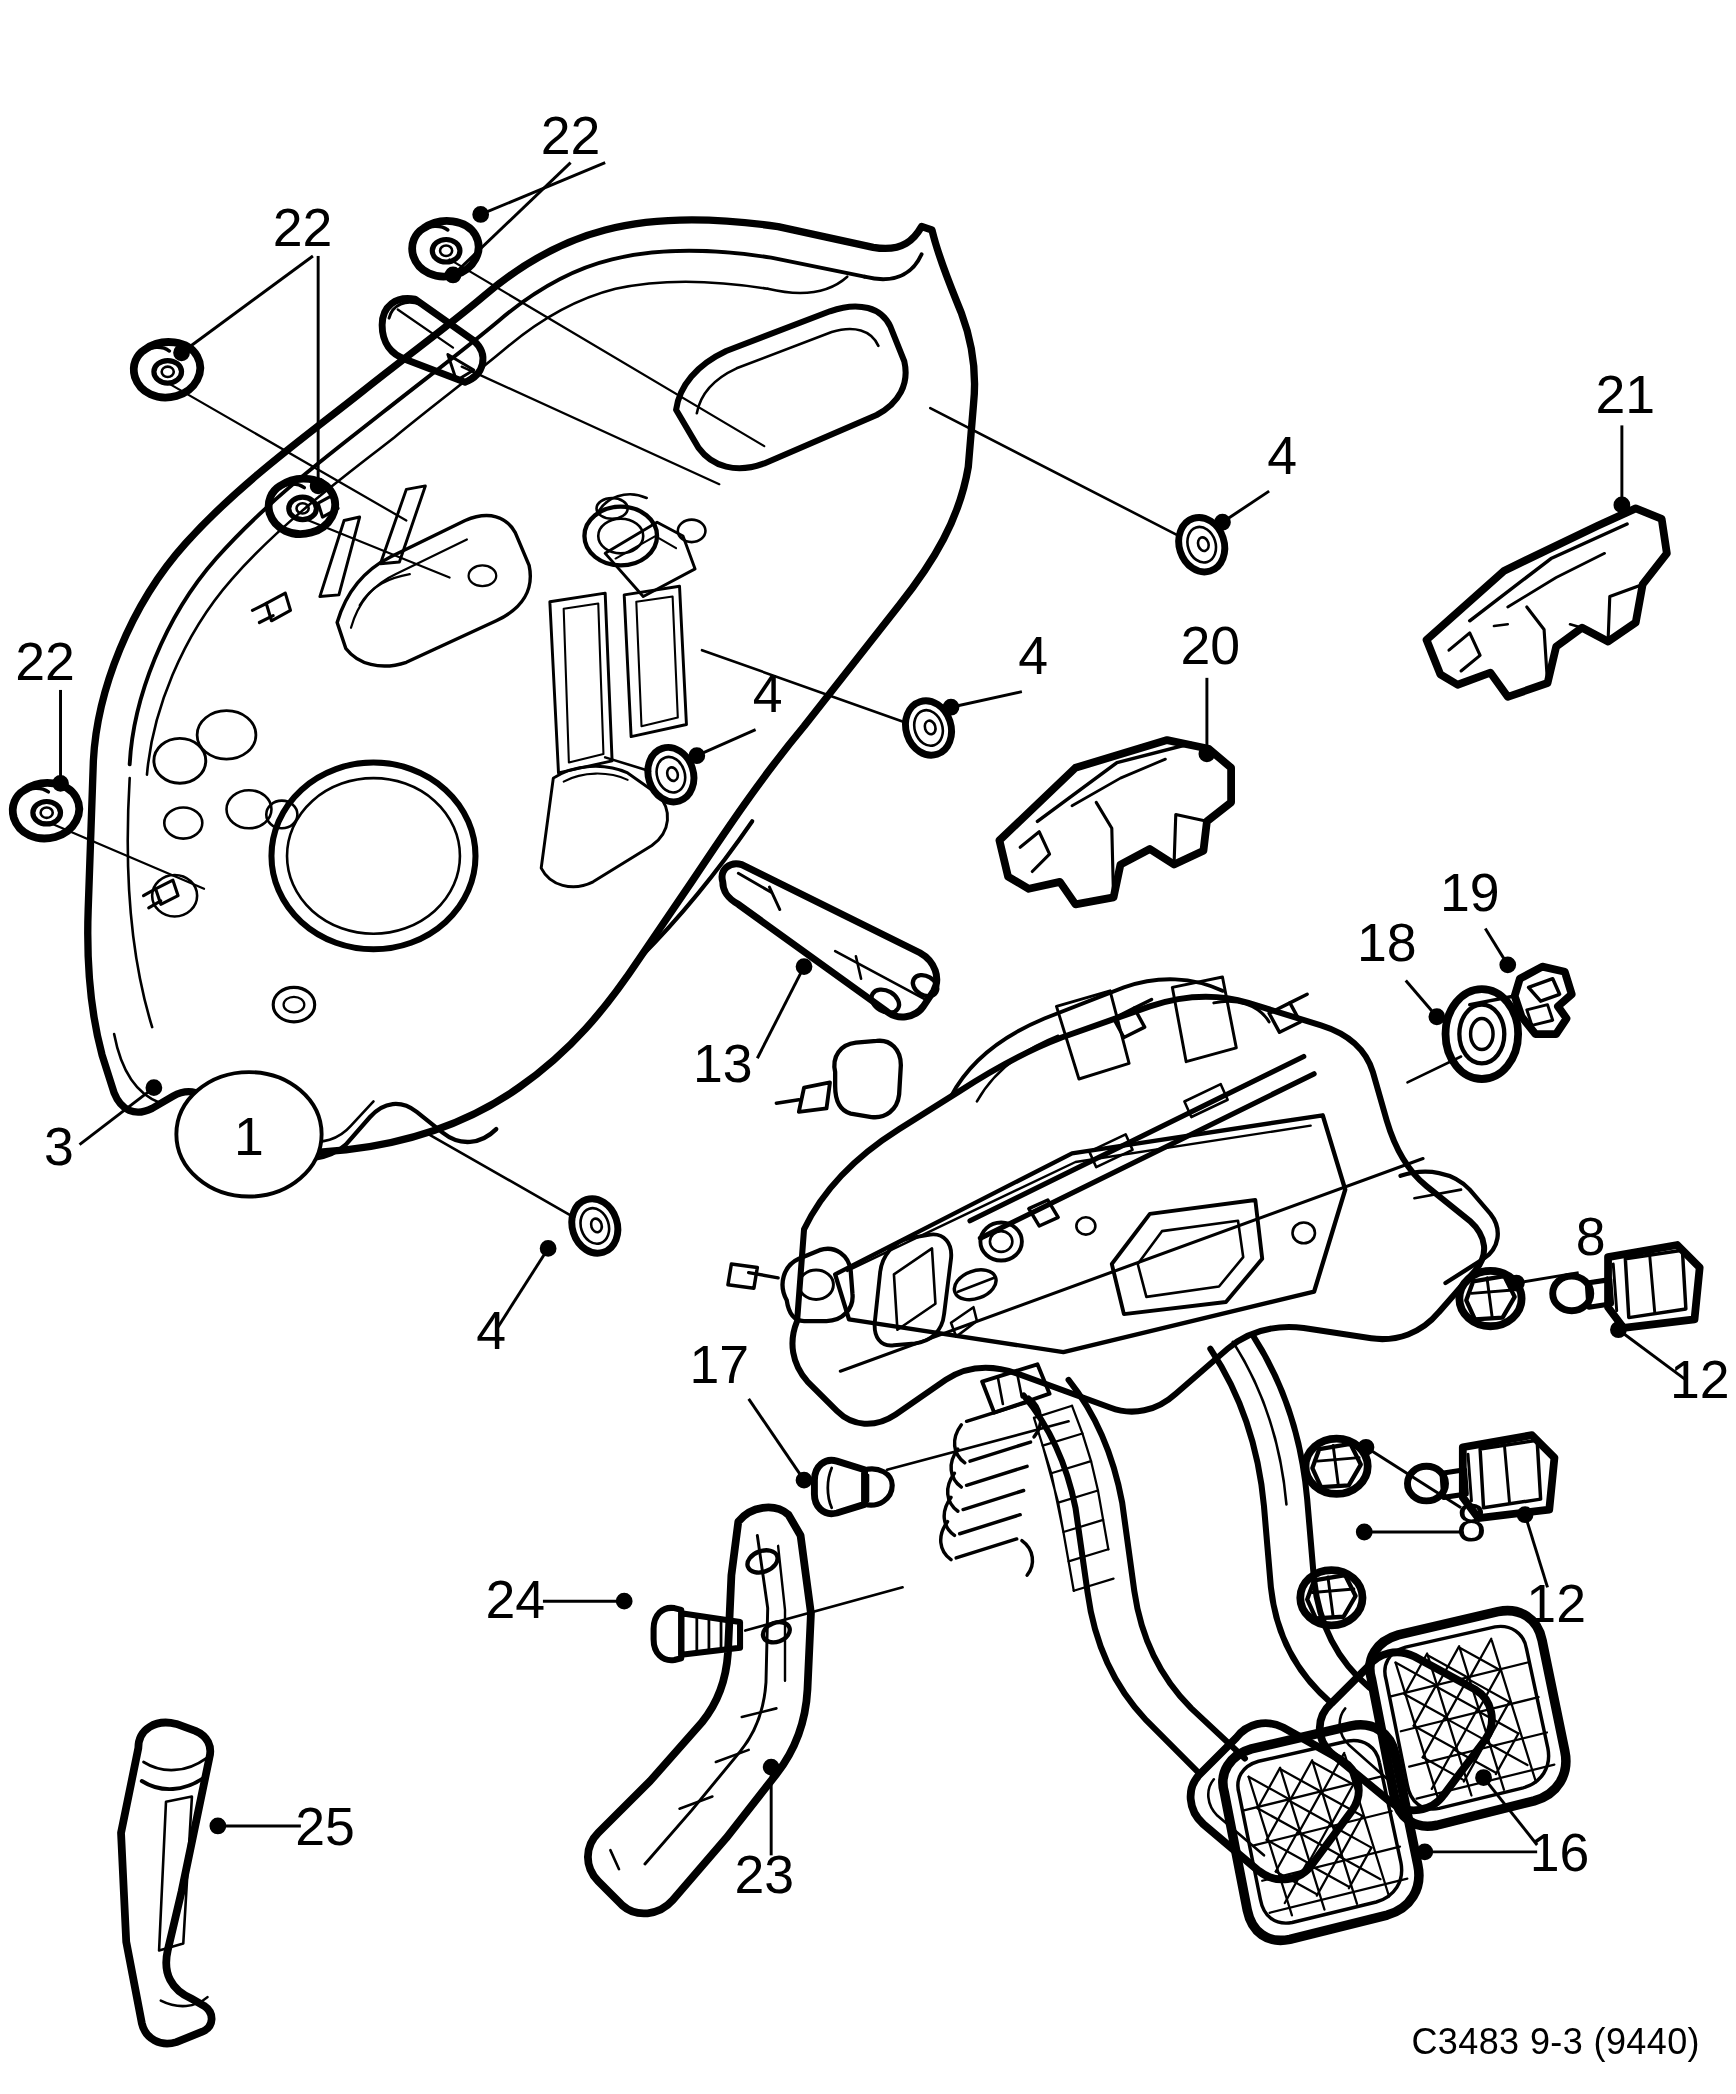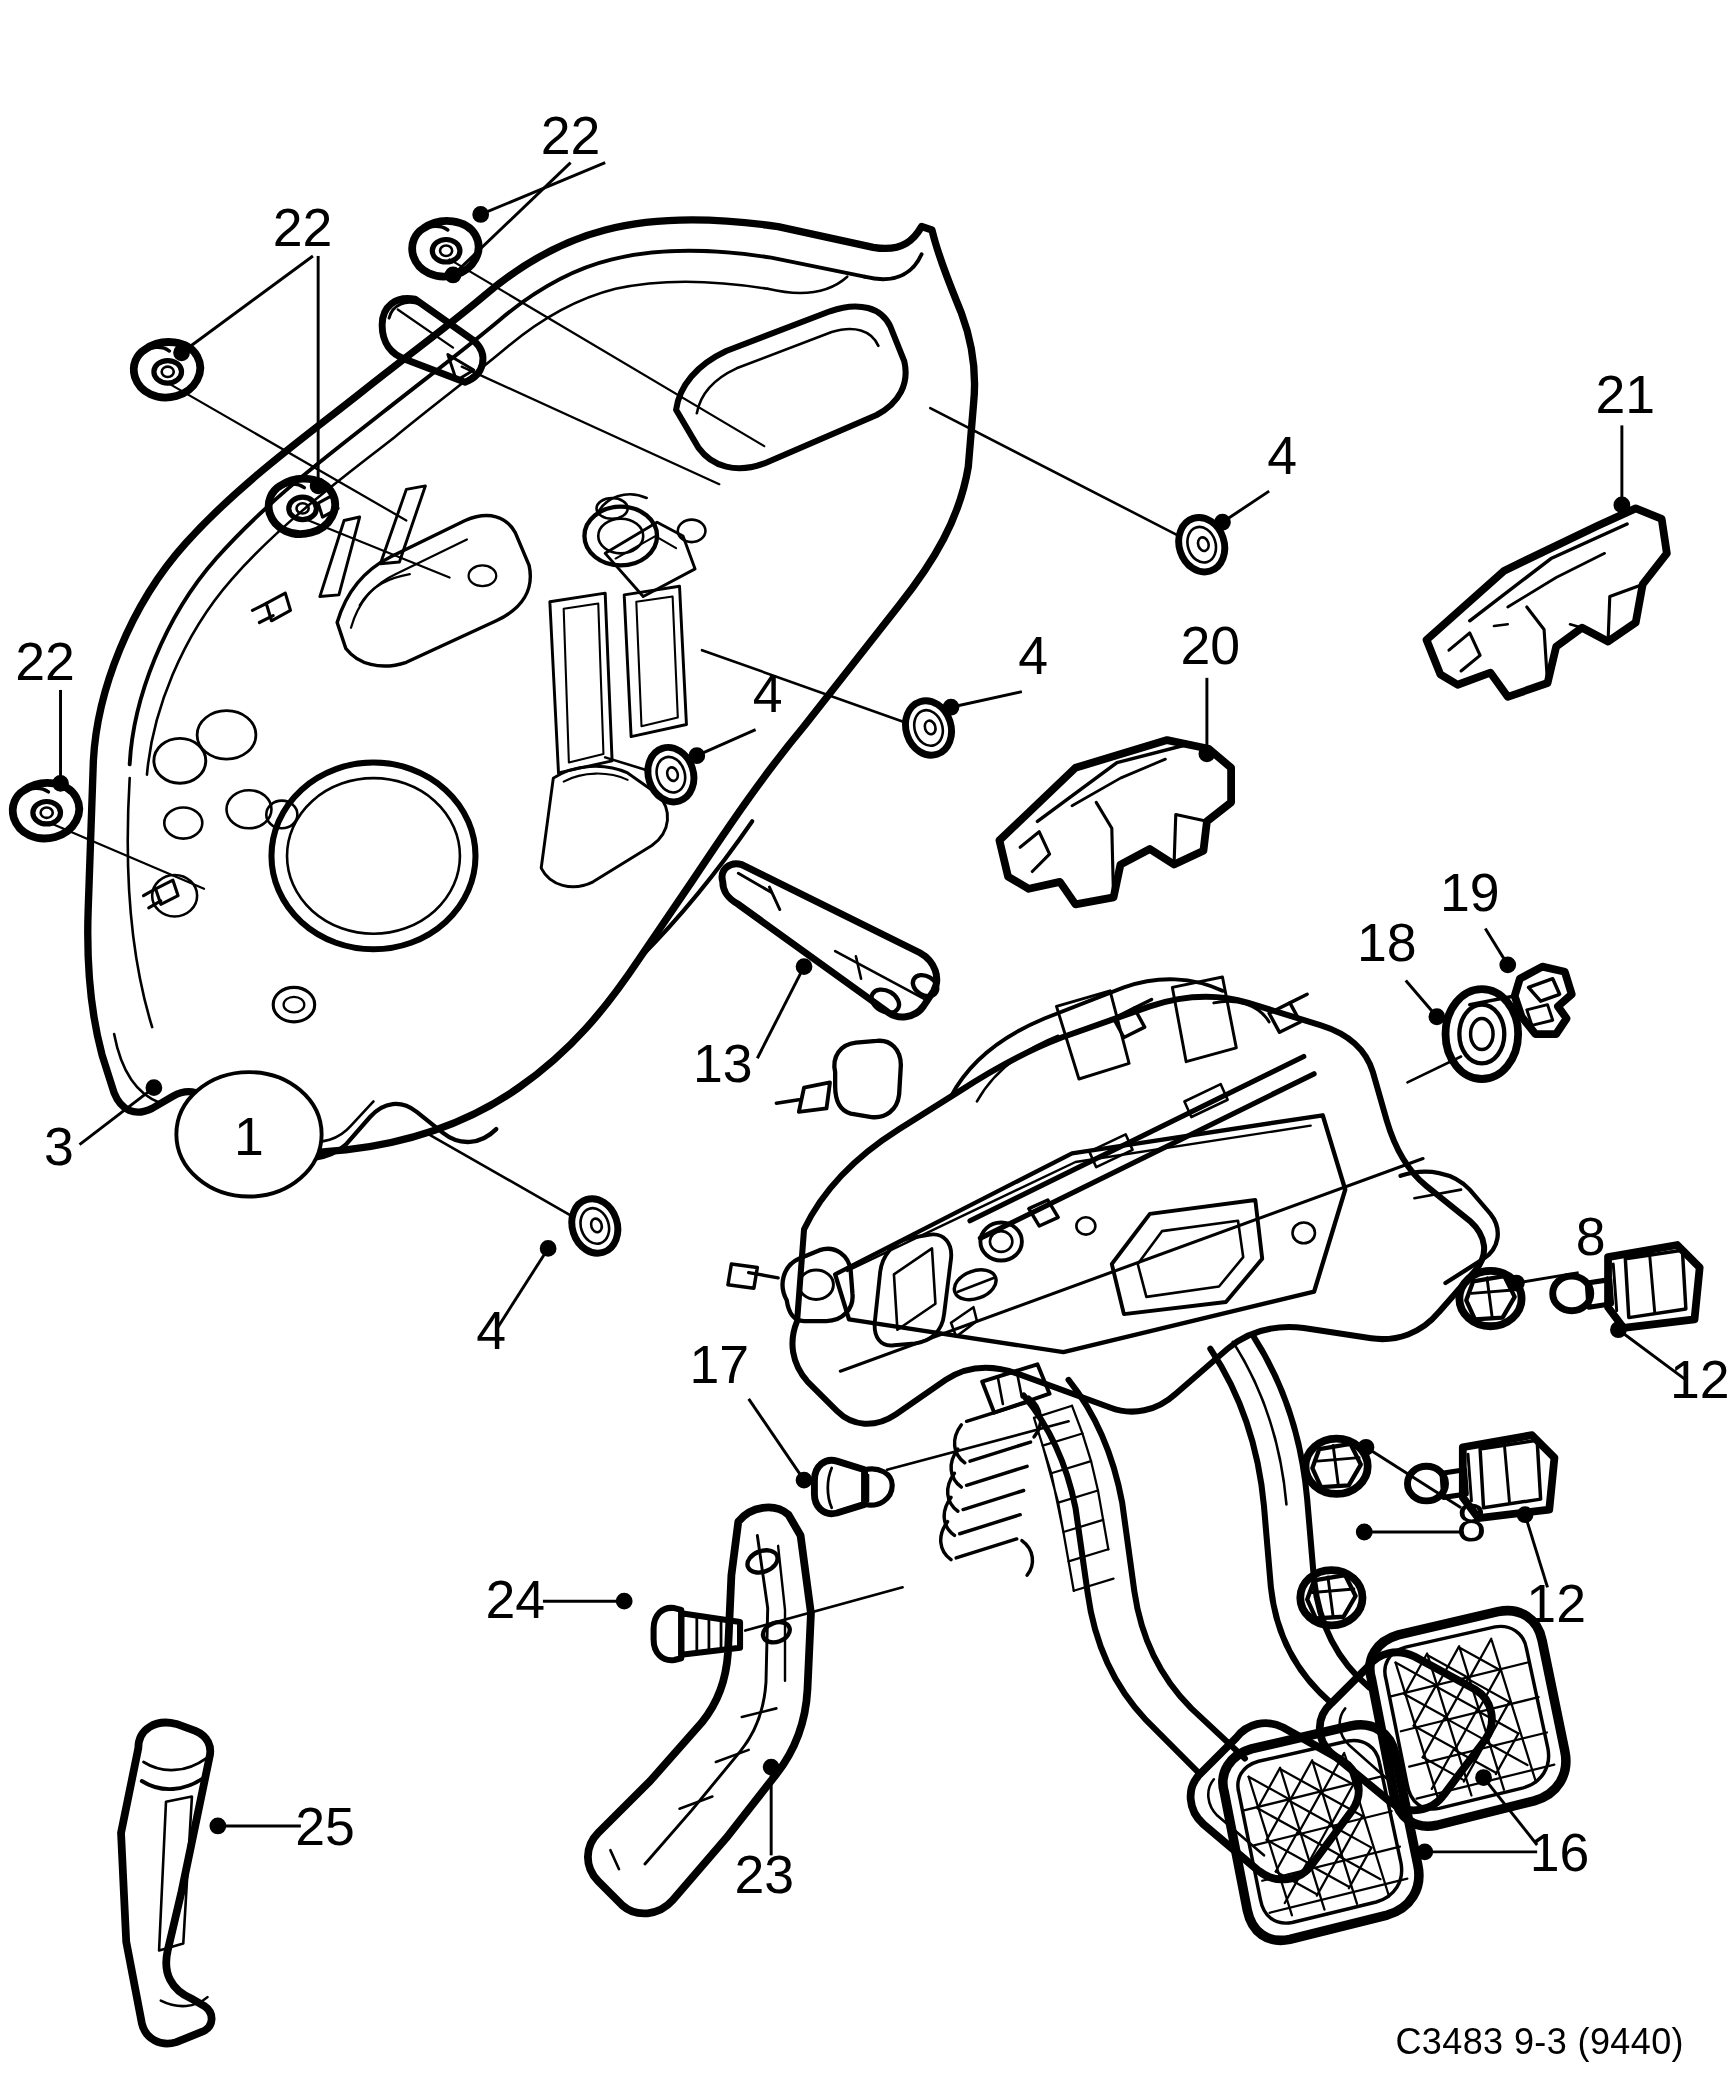--- a/index.html
+++ b/index.html
@@ -8,21 +8,21 @@
   #sheet{
     position:relative;
     width:1736px;
     height:2094px;
     background:#ffffff;
     overflow:hidden;
   }
   #art{position:absolute;left:0;top:0;width:1736px;height:2094px;}
   .cap{
     position:absolute;
-    right:52px;
+    right:36px;
     bottom:31px;
     font-family:"Liberation Sans", sans-serif;
     font-size:36px;
     color:#000;
     letter-spacing:0.4px;
     white-space:nowrap;
     text-align:right;
   }
   svg text.num{
     font-family:"Liberation Sans", sans-serif;

